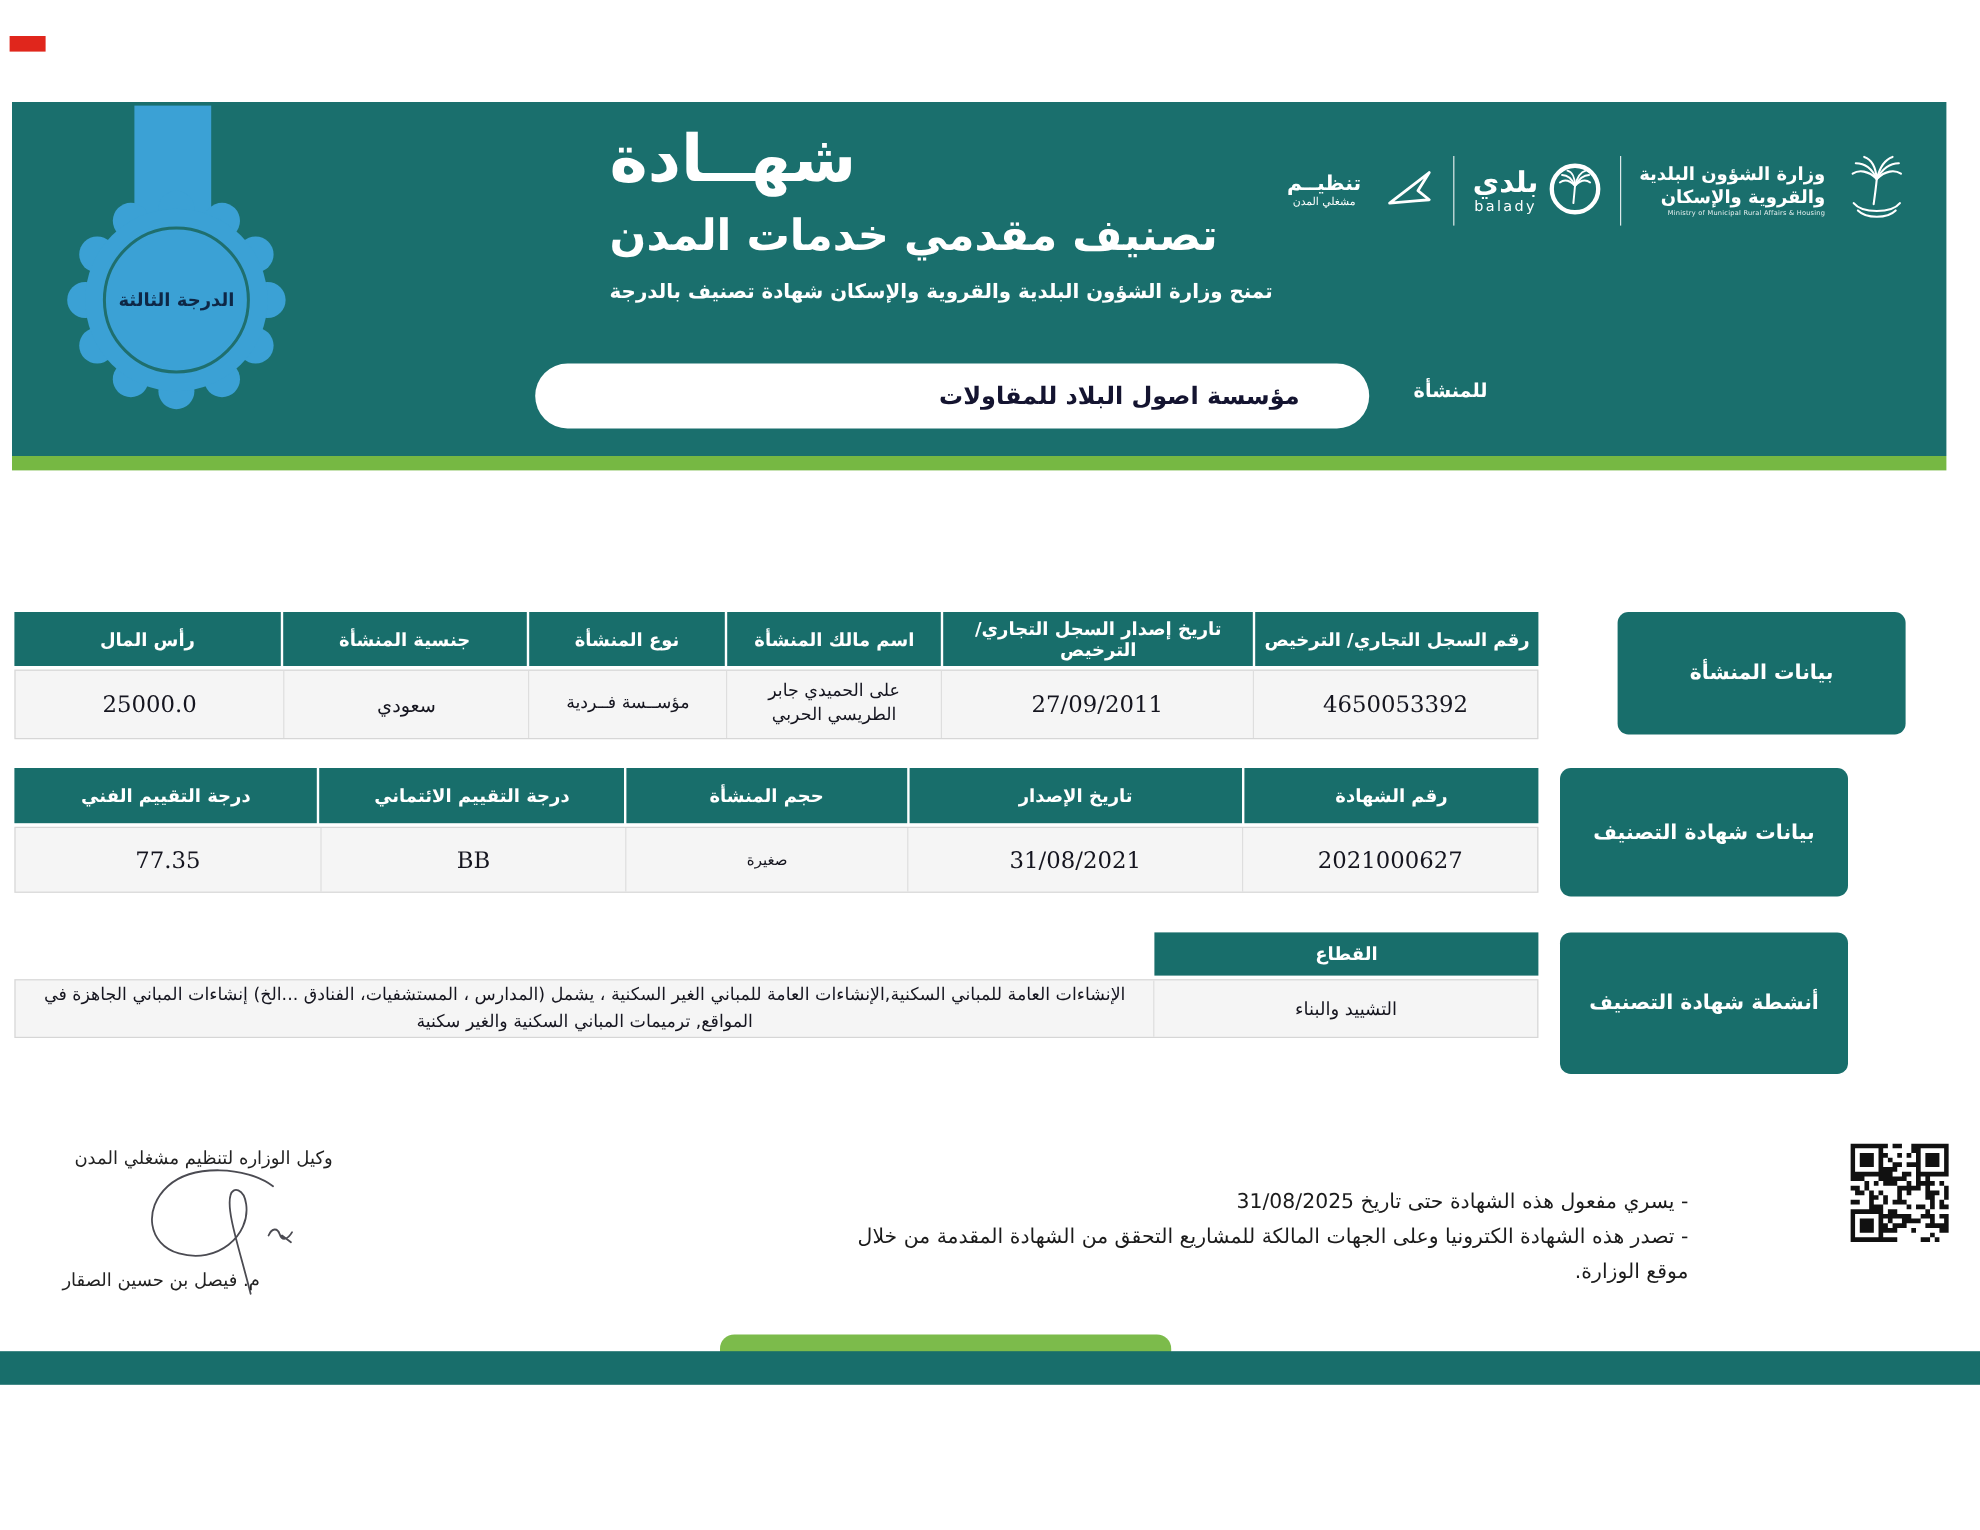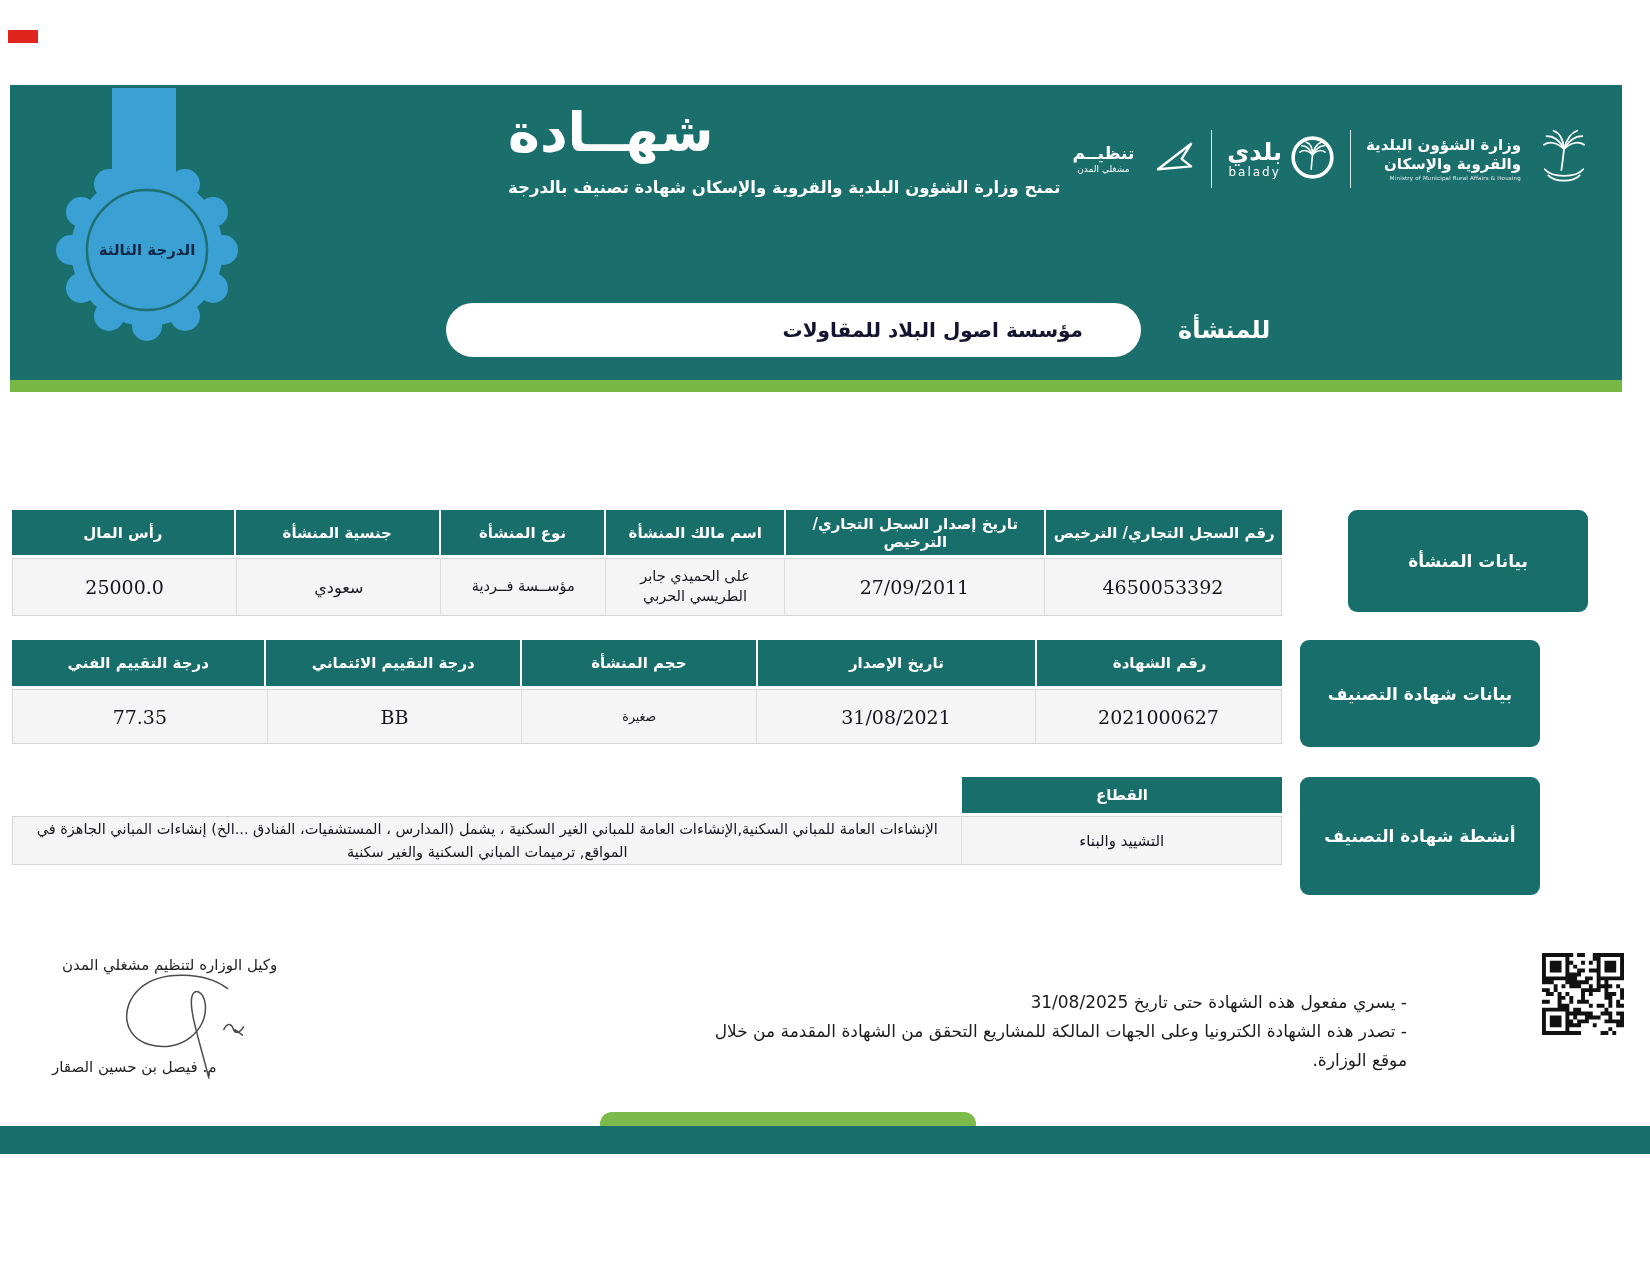--- a/index.html
+++ b/index.html
@@ -22,21 +22,21 @@
   
   .title-block{position:absolute;left:498px;top:18px;width:650px;text-align:left;color:#fff;}
   .cert-title{font-size:54px;font-weight:bold;line-height:1.1;}
   .cert-subtitle{font-size:36px;font-weight:bold;margin-top:14px;}
   .cert-tagline{font-size:16.5px;font-weight:600;margin-top:16px;}
 
   
   .pill{position:absolute;left:436px;top:218px;width:695px;height:54px;background:#fff;border-radius:28px;
         display:flex;align-items:center;}
   .pill-text{width:100%;text-align:right;padding:0 58px;font-size:20px;font-weight:600;color:#141430;}
-  .est-label{position:absolute;left:1168px;top:231px;color:#fff;font-size:24px;font-weight:600;}
+  .est-label{position:absolute;left:1168px;top:231px;color:#fff;font-size:16px;font-weight:600;}
 
   
   .logos{position:absolute;right:30px;top:32px;height:84px;display:flex;align-items:center;gap:15px;color:#fff;}
   .logo-divider{width:1px;height:58px;background:rgba(255,255,255,.85);}
   .min-text{text-align:right;line-height:1.3;}
   .min-l12{font-size:15px;font-weight:bold;}
   .min-l3{font-size:5.5px;opacity:.9;letter-spacing:.2px;}
   .balady-group{display:flex;align-items:center;gap:8px;}
   .balady-text{text-align:center;line-height:1;}
   .balady-ar{font-size:24px;font-weight:bold;}
@@ -145,20 +145,21 @@
         </span>
         <div class="tanz-text">
           <div class="tanz-l1">تنظيــم</div>
           <div class="tanz-l2">مشغلي المدن</div>
         </div>
       </div>
     </div>
 
     <div class="title-block">
       <div class="cert-title">شهــادة</div>
+      <div class="cert-subtitle">تصنيف مقدمي خدمات المدن</div>
       <div class="cert-tagline">تمنح وزارة الشؤون البلدية والقروية والإسكان شهادة تصنيف بالدرجة</div>
     </div>
 
     <div class="pill">
       <div class="pill-text">مؤسسة اصول البلاد للمقاولات</div>
     </div>
     <div class="est-label">للمنشأة</div>
   </div>
 
   <div class="green-strip"></div>

